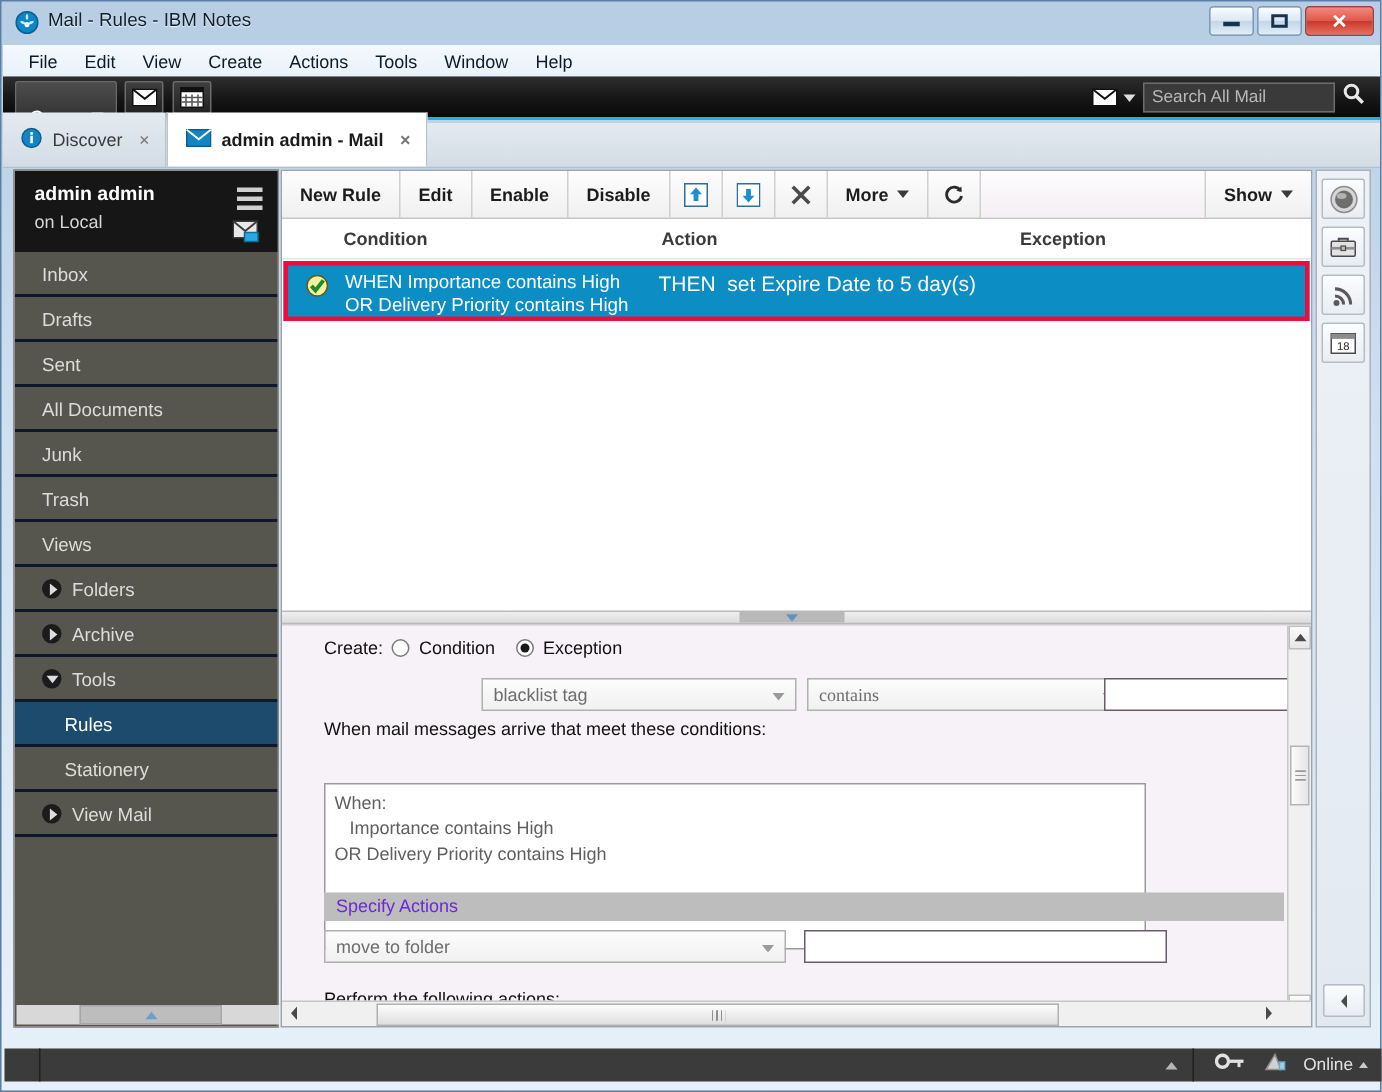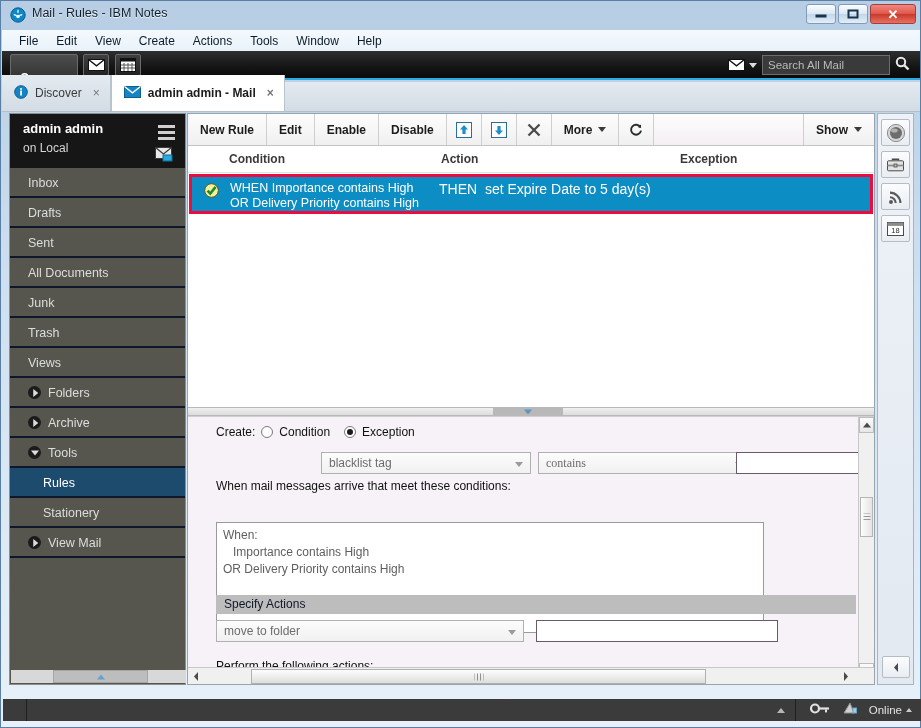--- a/index.html
+++ b/index.html
@@ -280,21 +280,21 @@
   .flabel {
     position: absolute; font-size: 12px; color: #111; white-space: nowrap;
   }
   .textarea {
     position: absolute; background: #fff; border: 1px solid #9a9a9a;
     font-size: 12px; color: #5f5f5f; padding: 4px 6px; line-height: 17px;
     white-space: pre; overflow: hidden;
   }
   .sechead {
     position: absolute; background: #bdbdbd;
-    font-size: 12px; color: #0f172a; line-height: 19px; padding-left: 8px;
+    font-size: 12px; color: #6d28d9; line-height: 19px; padding-left: 8px;
   }
   .ta2 {
     position: absolute; background: #fff; border: 1px solid #9a9a9a;
     font-size: 12px; color: #5f5f5f; padding: 3px 6px; overflow: hidden;
     white-space: pre;
   }
 
   
   .vscroll {
     position: absolute; right: 0; top: 0; width: 16px; height: 262px;

